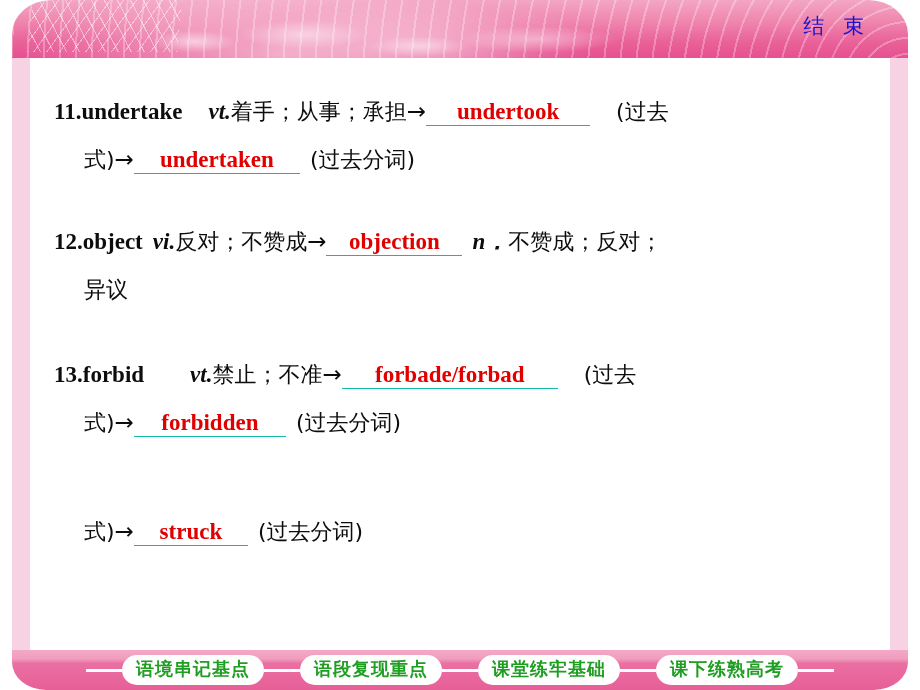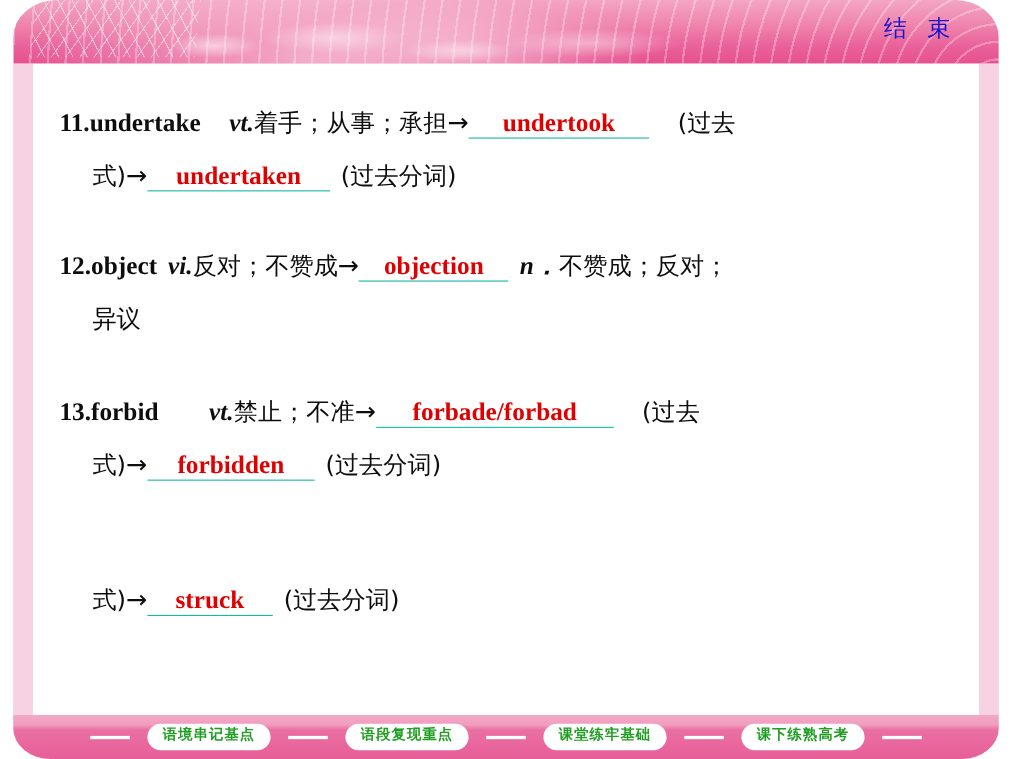--- a/index.html
+++ b/index.html
@@ -170,23 +170,23 @@
   .connector {
     height: 3px;
     width: 36px;
     background: #ffffff;
     flex: none;
   }
   .pill {
     background: #ffffff;
     border-radius: 22px;
     padding: 4px 14px 5px 14px;
-    margin: 16px;
+    margin: 0;
     font-family: "DejaVu Sans", "Liberation Sans", sans-serif;
-    font-size: 13px;
+    font-size: 18px;
     font-weight: bold;
     color: #1f9e22;
     letter-spacing: 1px;
     white-space: nowrap;
     flex: none;
     line-height: 1.12;
   }
 </style>
 </head>
 <body>
@@ -225,21 +225,21 @@
     <div class="entry" style="top:305px;">
       <span class="line">
         <span class="num">13.</span><span class="word">forbid</span><span class="gap-lg"></span><span class="pos">vt.</span><span class="cn">禁止；不准</span><span class="arrow">→</span><span class="blank" style="min-width:200px;">forbade/forbad</span><span class="gap-md"></span><span class="cn">(过去</span>
       </span>
       <span class="line second" style="margin-top:22px;">
         <span class="cn">式)</span><span class="arrow">→</span><span class="blank" style="min-width:136px;">forbidden</span><span class="gap-sm"></span><span class="cn">(过去分词)</span>
       </span>
     </div>
 
     <div class="entry" style="top:440px;">
-      <span class="line second" style="margin-top:36px;">
+      <span class="line second" style="margin-top:22px;">
         <span class="cn">式)</span><span class="arrow">→</span><span class="blank" style="min-width:98px;">struck</span><span class="gap-sm"></span><span class="cn">(过去分词)</span>
       </span>
     </div>
 
   </div>
 
   <div class="footer">
     <div class="footer-inner">
       <div class="connector"></div>
       <div class="pill">语境串记基点</div>

